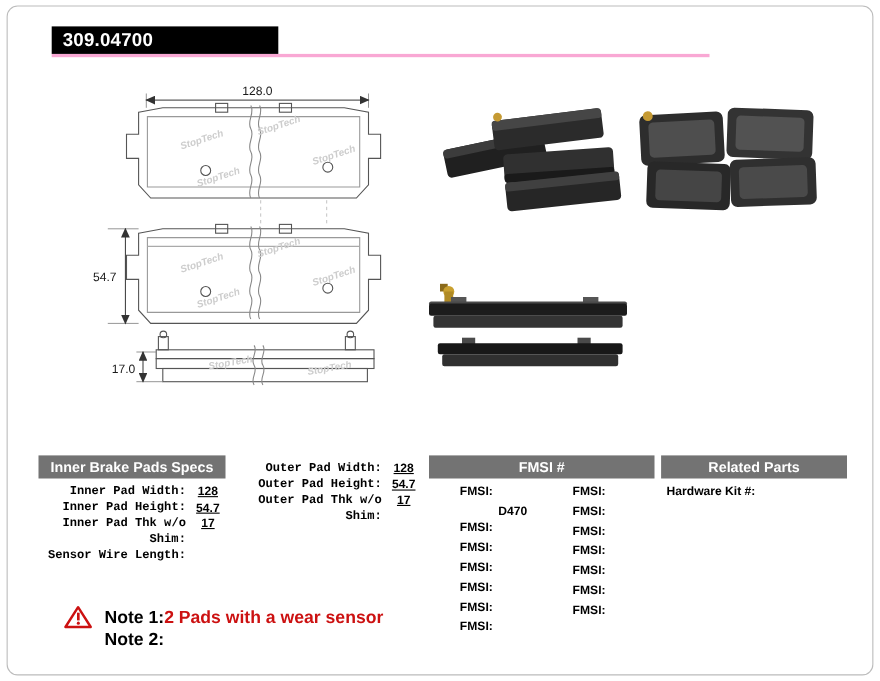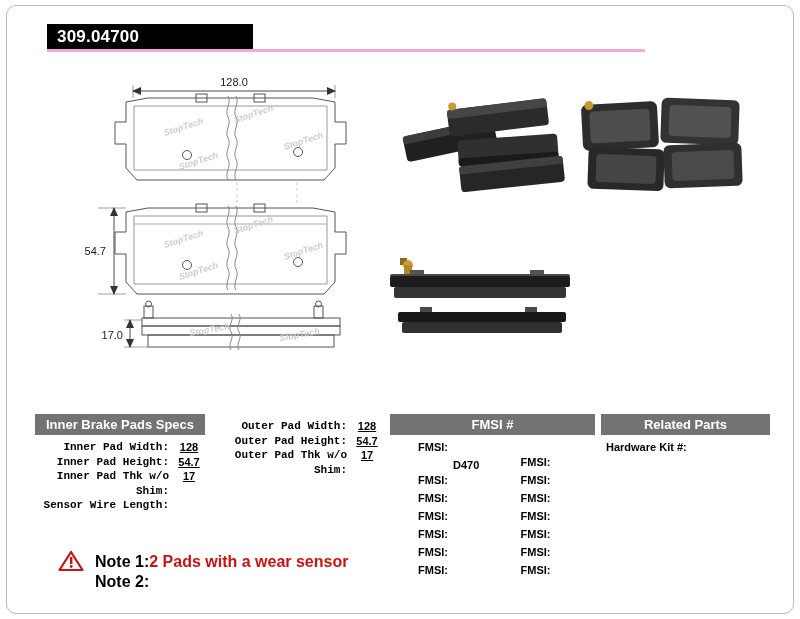--- a/index.html
+++ b/index.html
@@ -22,21 +22,21 @@
   .col { position:absolute; top:414px; }
   .col-header { background:#737373; color:#fff; font-weight:bold; font-size:13px; height:21px; display:flex; align-items:center; justify-content:center; }
   #col-inner   { left:35px;  width:170px; }
   #col-outer   { left:212px; width:171px; }
   #col-fmsi    { left:390px; width:205px; }
   #col-related { left:601px; width:169px; }
   .rows { padding-top:5px; }
   .srow { display:flex; font-size:11px; font-weight:bold; line-height:14.5px; }
   .srow .lbl { flex:1; text-align:right;font-family:Liberation Mono, monospace; }
   .srow .val { width:36px; padding-left:4px; text-align:center;text-decoration:underline; }
-  .fmsi-cols { display:flex; padding-top:5px;align-items:flex-end; }
+  .fmsi-cols { display:flex; padding-top:5px; }
   .fmsi-sub { width:50%; }
   .fmsi-row { display:flex; font-size:11px; font-weight:bold; line-height:14.5px; }
   .fmsi-row .lbl { width:58px; text-align:right; }
   .fmsi-row .val { padding-left:5px;margin-top:18px; }
   .rel-row { display:flex; font-size:11px; font-weight:bold; line-height:14.5px; padding:5px 0 0 5px; }
   .rel-row .val { padding-left:5px; }
 
   
   .notes { position:absolute; left:58px; top:548px; width:420px; height:50px; }
   .warning { position:absolute; left:0; top:2px; }

